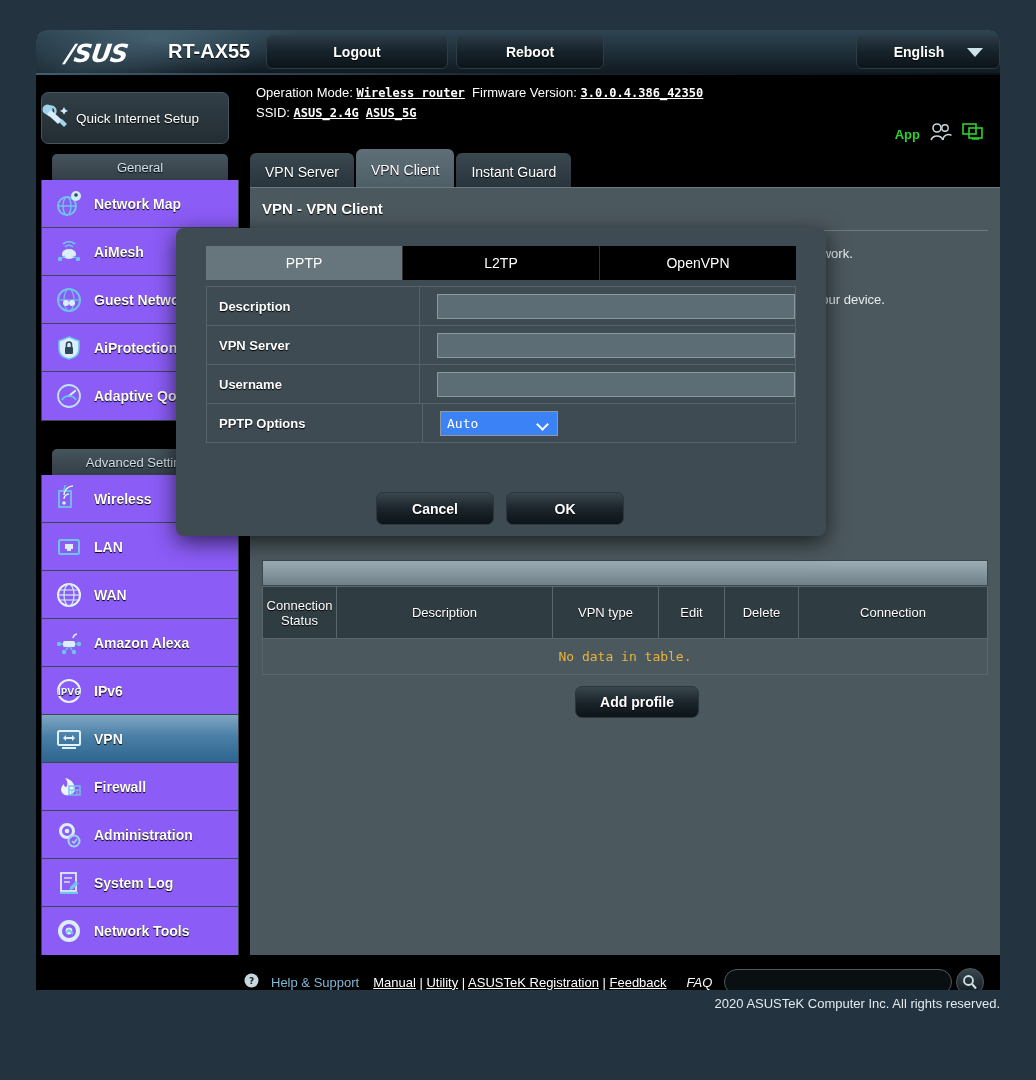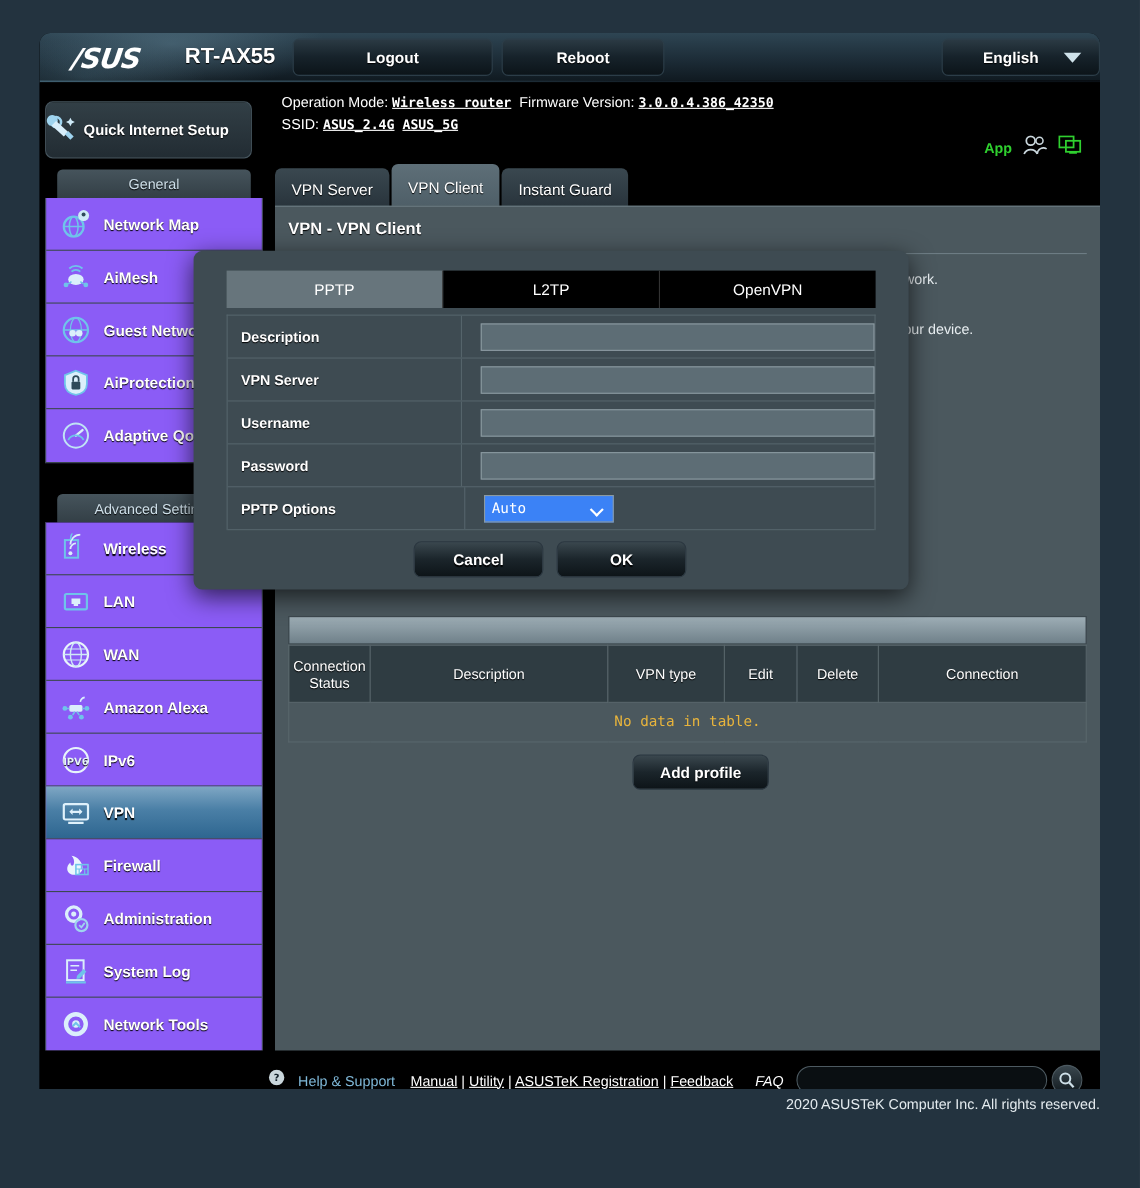--- a/index.html
+++ b/index.html
@@ -68,21 +68,21 @@
   .body { position:absolute; left:0; top:45px; width:964px; height:915px; background:#000; }
 
   
   .sidebar { position:absolute; left:0; top:0; width:208px; height:915px; background:#000; }
   .qis {
     position:absolute; left:5px; top:17px; width:188px; height:52px;
     background:linear-gradient(180deg,#323f46,#222c33);
     border:1px solid #46555e; border-radius:7px;
     display:flex; align-items:center; cursor:pointer;
   }
-  .qis .lbl { color:#fff; font-size:13.5px; font-weight:bold; line-height:15px;
+  .qis .lbl { color:#fff; font-size:13.5px; font-weight:normal; line-height:15px;
     text-shadow:0 1px 1px #000; margin-left:4px; }
   .grp-head {
     margin:0 16px; height:26px; border-radius:5px 5px 0 0;
     background:linear-gradient(180deg,#46545c,#333f46);
     color:#cfe0ea; font-size:13px; display:flex; align-items:center;
     justify-content:center; text-shadow:0 1px 1px #000;
   }
   .menu { margin:0 5px; background:#8b5cf6; border:1px solid #3a464c; border-top:none; }
   .mi {
     height:48px; display:flex; align-items:center; padding-left:10px;
@@ -545,26 +545,20 @@
               <input type="text" value="" style="">
             </div>
       </div>
       <div class="m-row">
         <div class="m-lbl">Username</div>
         <div class="m-val">
               <input type="text" value="" style="">
             </div>
       </div>
       <div class="m-row">
-        <div class="m-lbl">Password</div>
-        <div class="m-val">
-              <input type="text" value="" style="">
-            </div>
-      </div>
-      <div class="m-row">
         <div class="m-lbl">PPTP Options</div>
         <div class="m-val">
           <span class="selwrap">
             <select>
               <option>Auto</option>
             </select>
           </span>
         </div>
       </div>
     </div>

